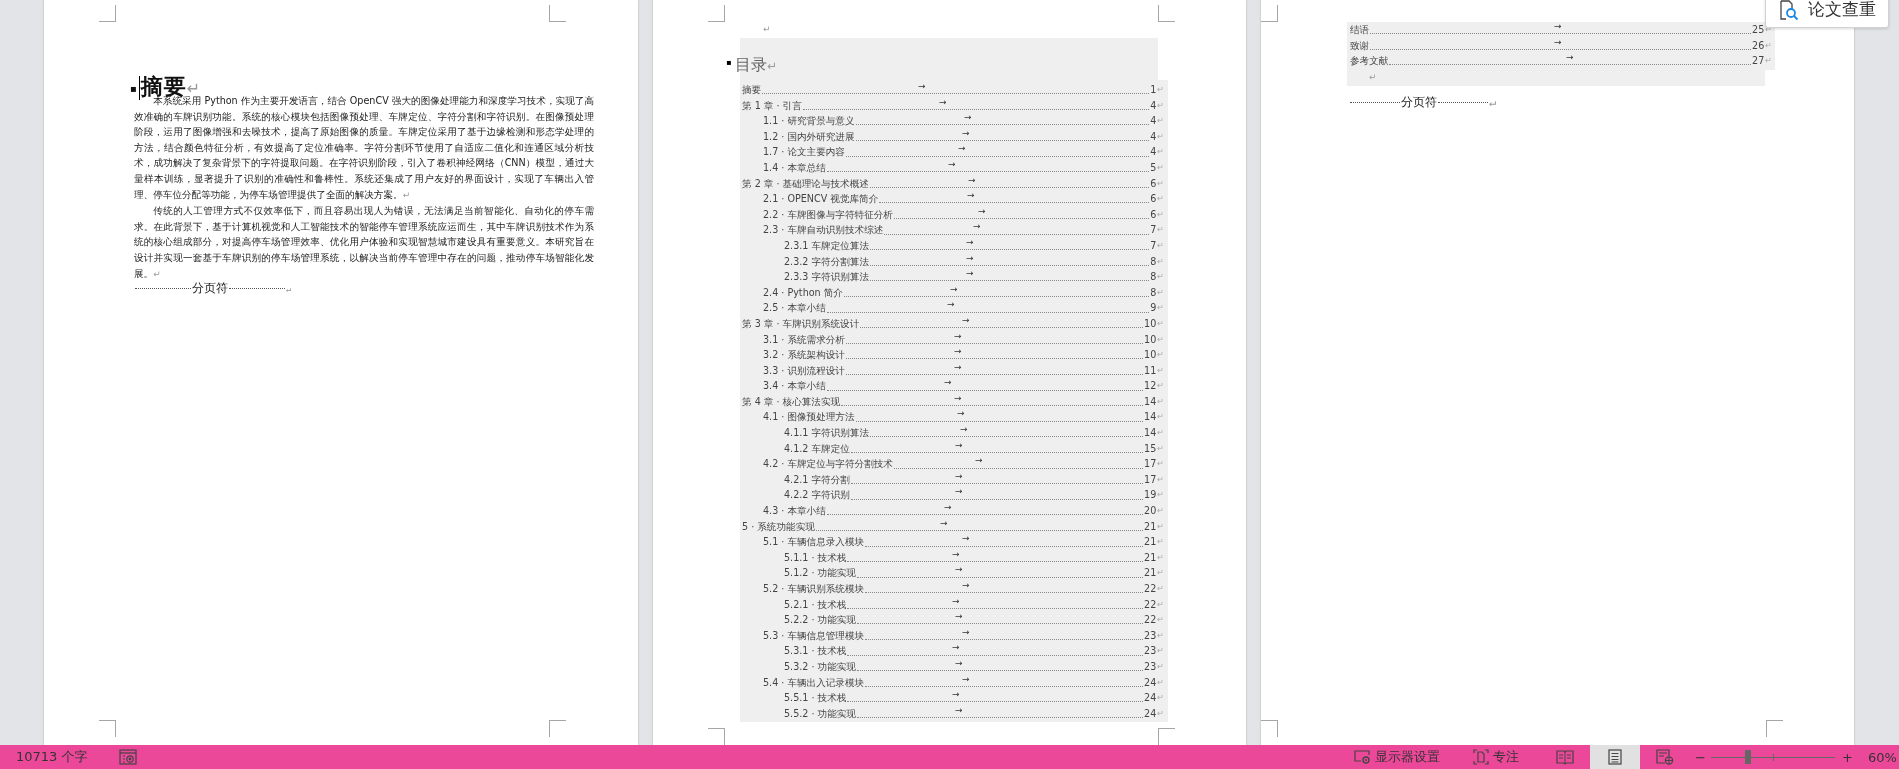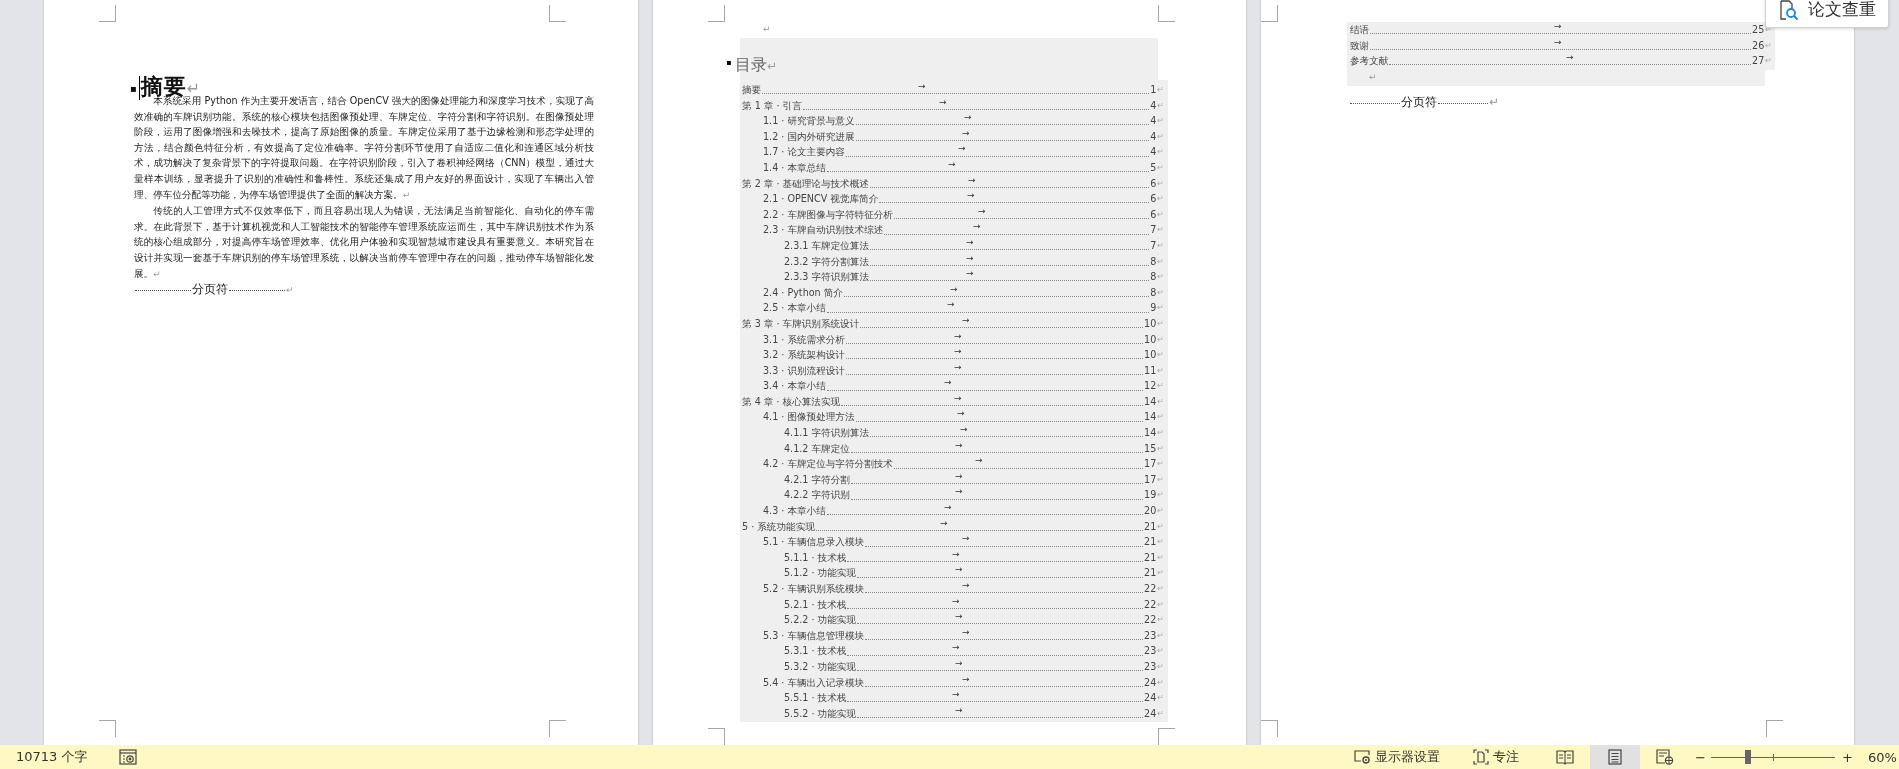--- a/index.html
+++ b/index.html
@@ -17,21 +17,21 @@
   .para-mark { color: #9a9a9a; font-size: 9px; }
 
   
   .abs-title { position: absolute; left: 86px; top: 28px; font-size: 22px; font-weight: bold; color: #111; font-family: "DejaVu Sans", sans-serif; letter-spacing: 1px; margin-top: 44px; }
   .abs-title .bullet { font-size: 10px; vertical-align: middle; margin-right: 1px; }
   .abs-title .cursor { display: inline-block; width: 1px; height: 24px; background: #000; vertical-align: middle; margin-right: 1px; }
   .abs-title .para-mark { font-size: 16px; font-weight: normal; }
   .abs-body { position: absolute; left: 90px; top: 93px; width: 460px; font-family: "DejaVu Sans", sans-serif; font-size: 9.6px; line-height: 15.6px; color: #222; text-align: justify; }
   .abs-body p { text-indent: 2em; }
   .kw { text-indent: 2em; }
-  .pagebreak { font-family: Liberation Serif, serif; font-size: 12px; color: #222; white-space: nowrap; }
+  .pagebreak { font-family: Liberation Mono, monospace; font-size: 12px; color: #222; white-space: nowrap; }
   .pagebreak .dots { display: inline-block; width: 56px; border-bottom: 1px dotted #555; vertical-align: middle; margin: 0 1px; }
   .pagebreak .dots.short { width: 50px; }
 
   
   .toc-shade { position: absolute; background: #efefef; }
   .toc-title { position: absolute; left: 82px; top: 55px; font-size: 16px; color: #666; font-family: "DejaVu Sans", sans-serif; }
   .toc-title .bullet { position: absolute; left: -9px; top: 3px; font-size: 8px; color: #000; }
   .toc-list { position: absolute; left: 89px; top: 82px; width: 422px; font-family: "DejaVu Sans", sans-serif; font-size: 9.6px; color: #444; }
   .toc-row { position: relative; height: 15.6px; line-height: 15.6px; display: flex; align-items: center; white-space: nowrap; }
   .toc-row.l2 { padding-left: 21px; }
@@ -43,21 +43,21 @@
   .toc-row .pm { flex: none; color: #aaa; font-size: 8px; margin-left: 1px; }
 
   
   .p3-list { position: absolute; left: 89px; top: 22px; width: 422px; font-family: "DejaVu Sans", sans-serif; font-size: 9.6px; color: #444; }
 
   
   .check-btn { position: absolute; left: 1765px; top: -8px; width: 124px; height: 36px; background: #fff; border: 1px solid #d2d2d2; border-radius: 3px; box-shadow: 0 1px 3px rgba(0,0,0,0.15); display: flex; align-items: flex-end; padding: 0 0 6px 12px; font-family: "DejaVu Sans", sans-serif; font-size: 17px; color: #333; }
   .check-btn svg { margin-right: 8px; }
 
   
-  .statusbar { position: absolute; left: 0; top: 745px; width: 1899px; height: 24px; background: #fef9c3; display: flex; align-items: center; font-family: "DejaVu Sans", sans-serif; font-size: 13px; color: #333; padding-left: 8px; }
+  .statusbar { position: absolute; left: 0; top: 745px; width: 1899px; height: 24px; background: #ec4899; display: flex; align-items: center; font-family: "DejaVu Sans", sans-serif; font-size: 13px; color: #333; padding-left: 8px; }
   .sb-item { position: absolute; top: 0; height: 24px; display: flex; align-items: center; }
   .sb-btn { justify-content: center; }
   .sb-btn.active { background: #e1e1e1; }
   .slider-track { position: absolute; left: 1711px; top: 12px; width: 124px; height: 1px; background: #666; }
   .slider-thumb { position: absolute; left: 1745px; top: 5px; width: 6px; height: 14px; background: #666; }
   .slider-tick { position: absolute; left: 1773px; top: 9px; width: 1px; height: 7px; background: #666; }
 </style>
 </head>
 <body>
 

